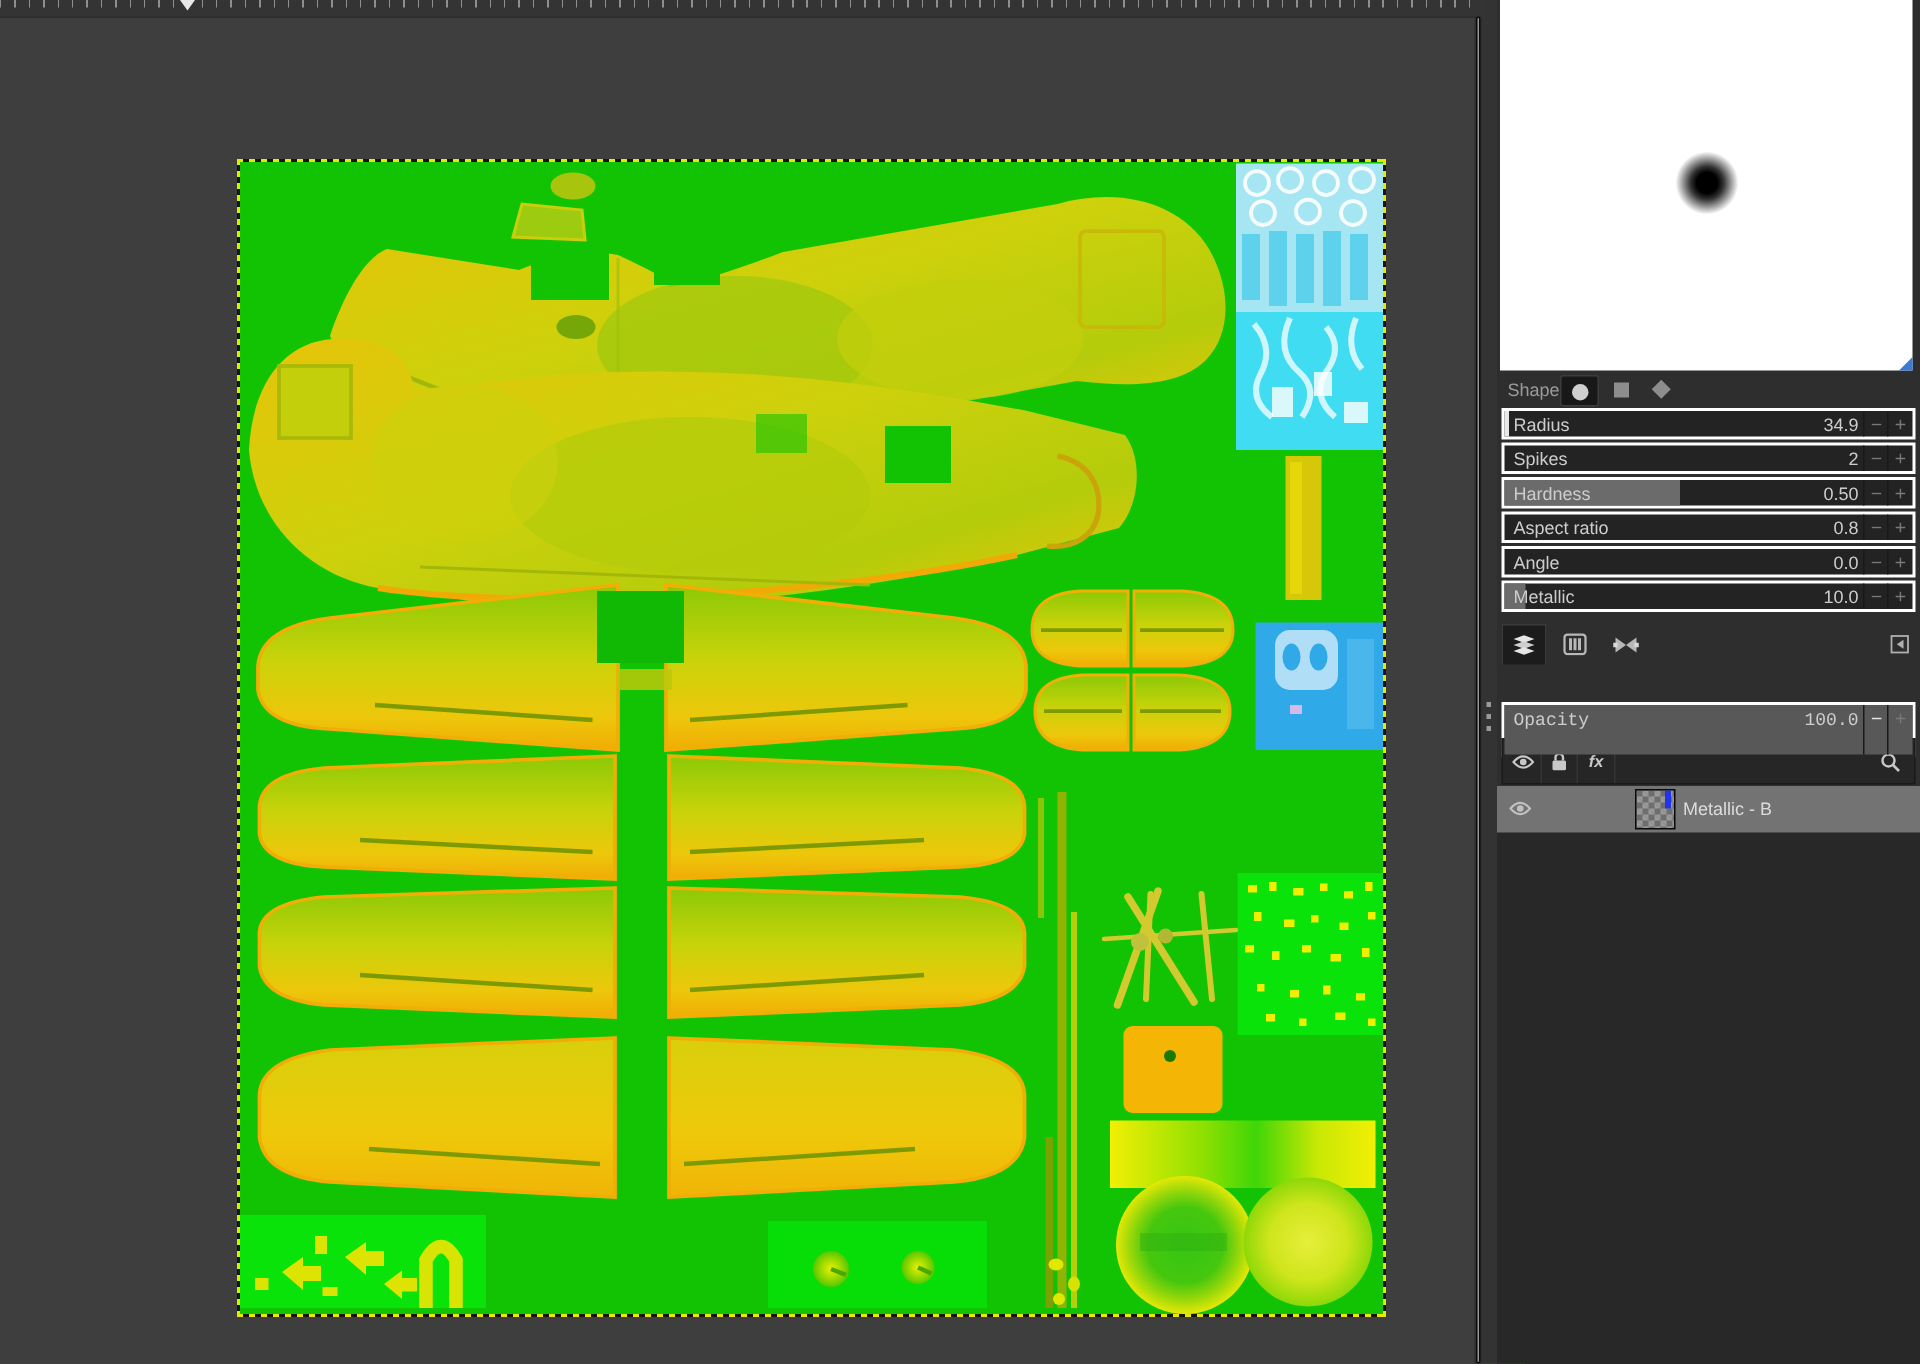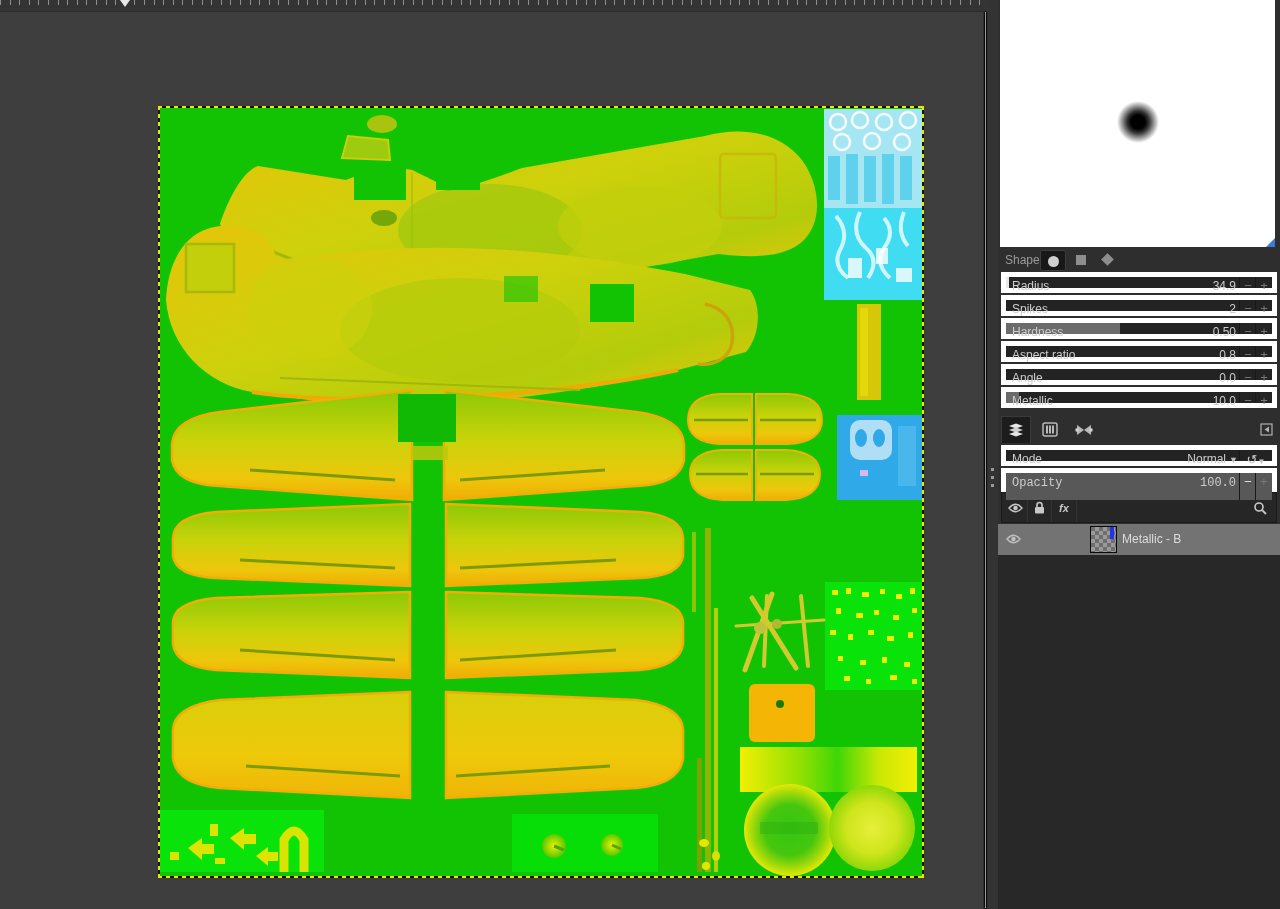--- a/index.html
+++ b/index.html
@@ -23,21 +23,21 @@
   .grip-dots{position:absolute;left:3px;top:468px;width:3px;height:24px;
     background:repeating-linear-gradient(180deg,#9a9a9a 0 3px,transparent 3px 8px);}
   
   #panel{position:absolute;left:998px;top:0;width:282px;height:909px;background:#2e2e2e;}
   #brush-preview{position:absolute;left:2px;top:0;width:275px;height:247px;background:#ffffff;}
   #brush-dot{position:absolute;left:116px;top:100px;width:44px;height:44px;
     background:radial-gradient(circle,#000 0 7px,rgba(0,0,0,.8) 11px,rgba(0,0,0,0) 21px);}
   #preview-grip{position:absolute;right:0;bottom:0;width:0;height:0;
     border-left:9px solid transparent;border-bottom:9px solid #3b7bd4;}
   .row{position:absolute;left:3px;width:276px;height:21px;background:#232323;
-    border:5px solid #ffffff;box-sizing:border-box;color:#cdcdcd;font-size:12px;line-height:19px;}
+    border:2px solid #ffffff;box-sizing:border-box;color:#cdcdcd;font-size:12px;line-height:19px;}
   .row .lbl{position:absolute;left:6px;top:0;white-space:nowrap;z-index:2;}
   .row .val{position:absolute;right:36px;top:0;z-index:2;}
   .row .fill{position:absolute;left:0;top:0;height:100%;background:#6b6b6b;z-index:1;}
   .row .btn{position:absolute;top:0;width:16px;height:100%;border-left:1px solid #191919;
     text-align:center;color:#787878;font-size:13px;line-height:18px;z-index:3;}
   .row .btn.minus{right:16px;} .row .btn.plus{right:0;}
   .row .btn.lit{color:#e6e6e6;}
   #shape-row{position:absolute;left:3px;top:250px;width:276px;height:21px;color:#9b9b9b;font-size:12px;line-height:21px;}
   .shape-btn{position:absolute;top:0;width:26px;height:21px;text-align:center;}
   .shape-btn.sel{background:#181818;border:1px solid #3c3c3c;box-sizing:border-box;border-radius:2px;}
@@ -415,28 +415,20 @@
         </svg>
       </div>
       <div id="tabmenu-btn">
         <svg width="13" height="13" viewBox="0 0 13 13">
           <rect x="1" y="1" width="11" height="11" fill="none" stroke="#b0b0b0" stroke-width="1.2"></rect>
           <path d="M9,3.5 L4.5,6.5 L9,9.5 Z" fill="#b0b0b0"></path>
         </svg>
       </div>
     </div>
 
-    <div class="row" id="mode-row">
-      <span class="lbl">Mode</span>
-      <span id="mode-val">Normal</span>
-      <span id="mode-caret" style="line-height:21px">▼</span>
-      <div id="mode-reset">
-        <span>↺</span><span class="small-caret">▼</span>
-      </div>
-    </div>
 
     <div class="row" id="opacity-row">
       <div class="fill" style="width:100%"></div>
       <span class="lbl" style="line-height:20px">Opacity</span>
       <span class="val" style="line-height:20px">100.0</span>
       <div class="btn minus lit" style="line-height:19px">−</div>
       <div class="btn plus" style="line-height:19px">+</div>
     </div>
 
     <div id="hdr-row">

